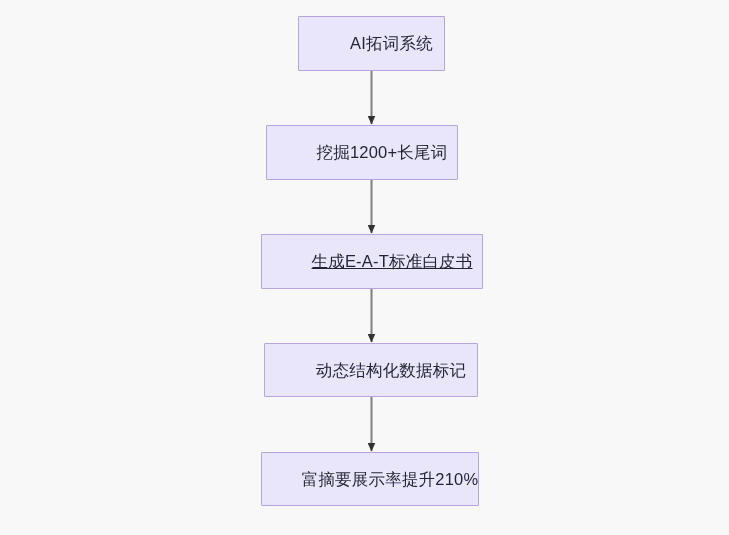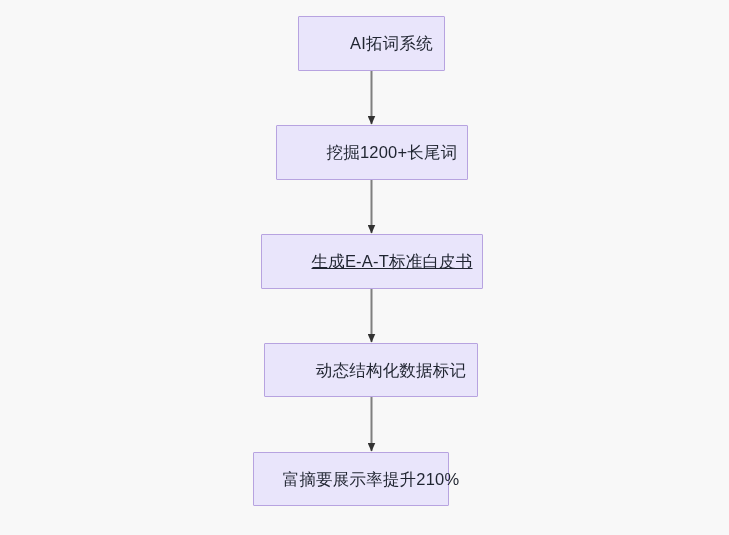--- a/index.html
+++ b/index.html
@@ -49,24 +49,24 @@
     padding-left: 40px;
   }
 
   .flow-node .node-label {
     display: block;
     padding: 0 2px;
   }
 
   
   #node-0 { left: 298px; top: 16px;  width: 147px; height: 55px; }
-  #node-1 { left: 276px; top: 125px; width: 192px; height: 55px; }
+  #node-1 { left: 266px; top: 125px; width: 192px; height: 55px; }
   #node-2 { left: 261px; top: 234px; width: 222px; height: 55px; text-decoration: underline; }
   #node-3 { left: 264px; top: 343px; width: 214px; height: 54px; text-align: right; }
-  #node-4 { left: 253px; top: 452px; width: 196px; height: 54px; }
+  #node-4 { left: 261px; top: 452px; width: 218px; height: 54px; }
 </style>
 </head>
 <body>
 
 <div id="flowchart-canvas">
 
   <svg class="edge-layer" viewBox="0 0 729 535" width="729" height="535" xmlns="http://www.w3.org/2000/svg">
     <defs>
       <marker id="arrowhead" markerWidth="9" markerHeight="8" refX="8.5" refY="4" orient="auto" markerUnits="userSpaceOnUse">
         <path d="M0,0 L9,4 L0,8 z" fill="#333333"></path>

